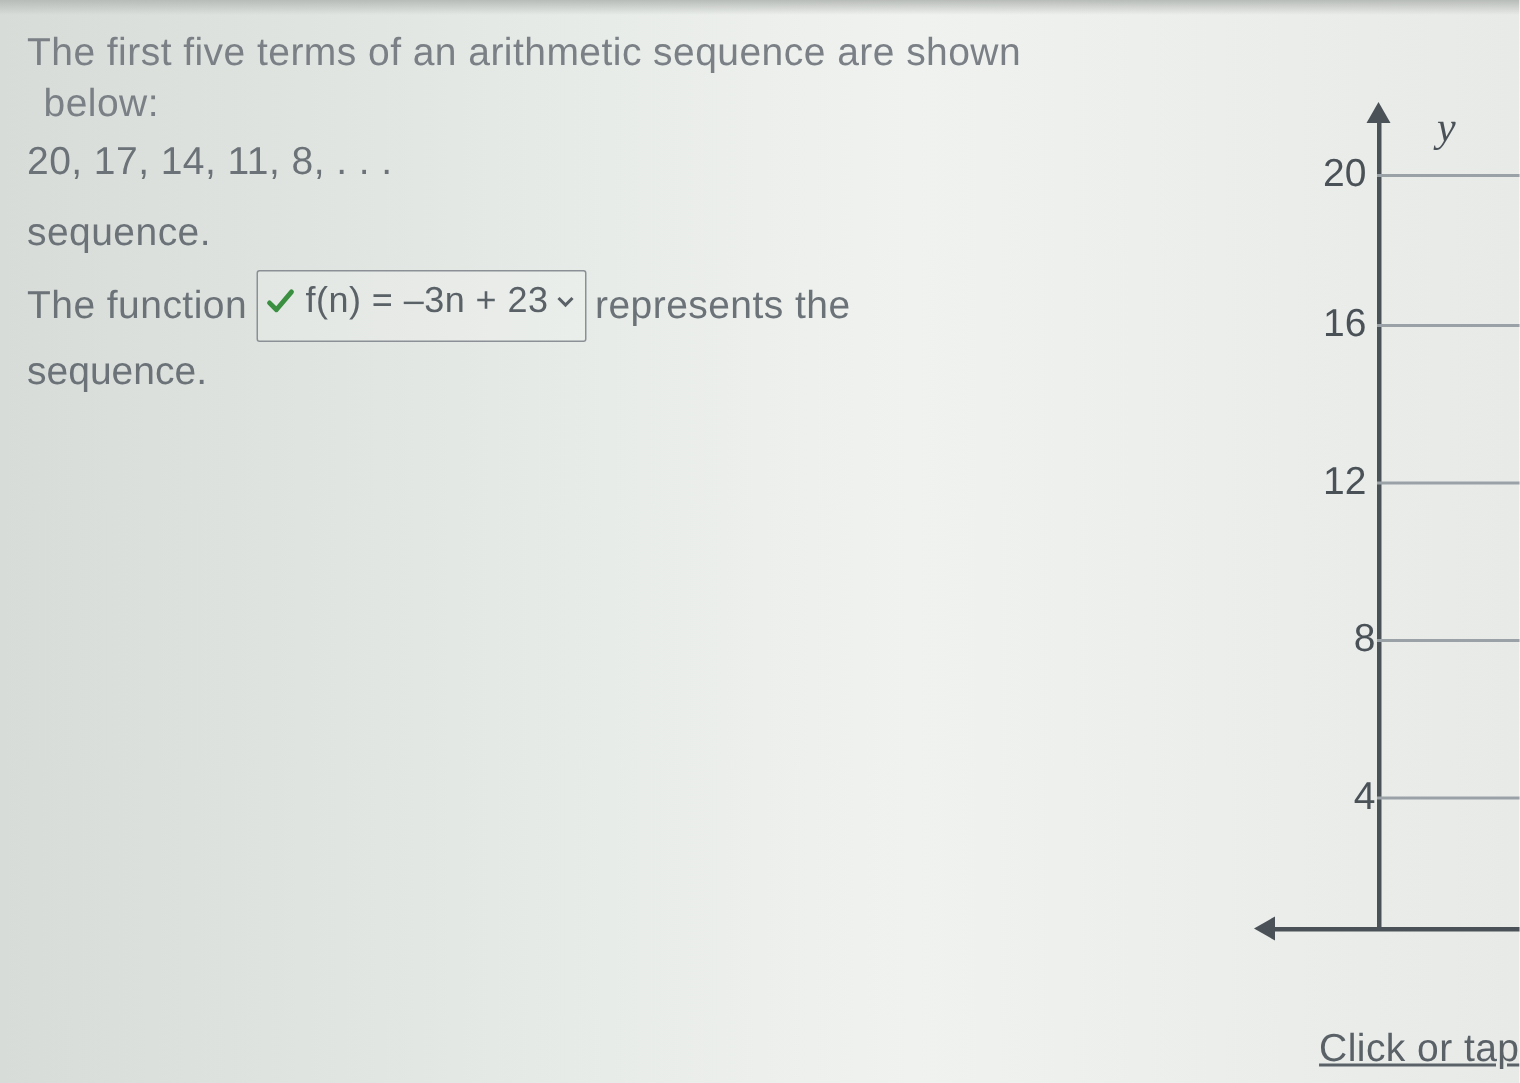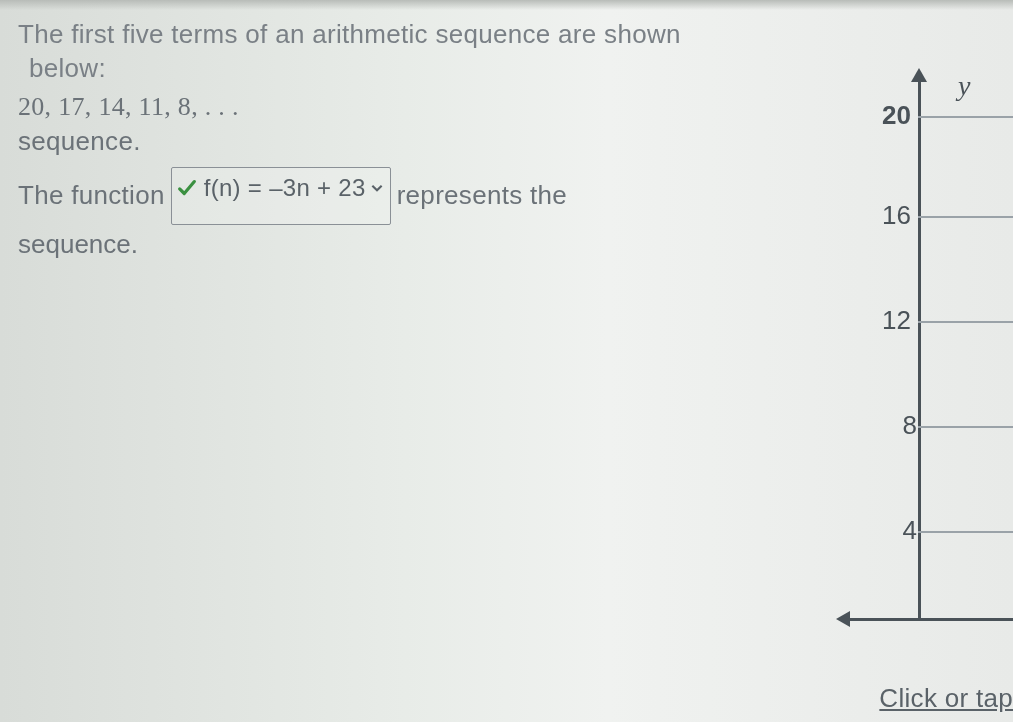--- a/index.html
+++ b/index.html
@@ -31,22 +31,21 @@
       color: #7a8086;
       letter-spacing: 0.3px;
       line-height: 1.3;
       margin-bottom: 6px;
       margin-left: 11px;
     }
     .sequence {
       font-size: 26px;
       color: #6b7278;
       letter-spacing: 0.3px;
-      margin-bottom: 2px;
-      font-family: Liberation Serif, serif;
+      margin-bottom: 14px;
     }
     .let-line1 {
       font-size: 26px;
       color: #6b7278;
       letter-spacing: 0.3px;
       line-height: 1.35;
     }
     .let-line2 {
       font-size: 26px;
       color: #6b7278;
@@ -66,21 +65,21 @@
       line-height: 1.5;
       display: flex;
       align-items: center;
       flex-wrap: wrap;
     }
     .dropdown-box {
       display: inline-flex;
       align-items: center;
       border: 1.5px solid #8a9096;
       border-radius: 2px;
-      padding: 2px 6px 18px 4px;
+      padding: 2px 6px 8px 4px;
       margin: 0 6px;
       background: rgba(255,255,255,0.15);
       cursor: pointer;
     }
     .checkmark {
       width: 22px;
       height: 22px;
       display: inline-flex;
       align-items: center;
       justify-content: center;
@@ -220,21 +219,21 @@
   <div class="seq-word">sequence.</div>
 </div>
 
 <div class="graph-area">
   <div class="y-axis-arrow"></div>
   <div class="y-axis-line"></div>
   <div class="y-label">y</div>
   <div class="x-axis-arrow-left"></div>
   <div class="x-axis-line"></div>
 
-  <div class="tick-label" style="left:28px; top:40px;font-weight:bold;">20</div>
+  <div class="tick-label" style="left:28px; top:40px;">20</div>
   <div class="tick-mark" style="top:56px;"></div>
 
   <div class="tick-label" style="left:28px; top:140px;">16</div>
   <div class="tick-mark" style="top:156px;"></div>
 
   <div class="tick-label" style="left:28px; top:245px;">12</div>
   <div class="tick-mark" style="top:261px;"></div>
 
   <div class="tick-label" style="left:34px; top:350px;">8</div>
   <div class="tick-mark" style="top:366px;"></div>

